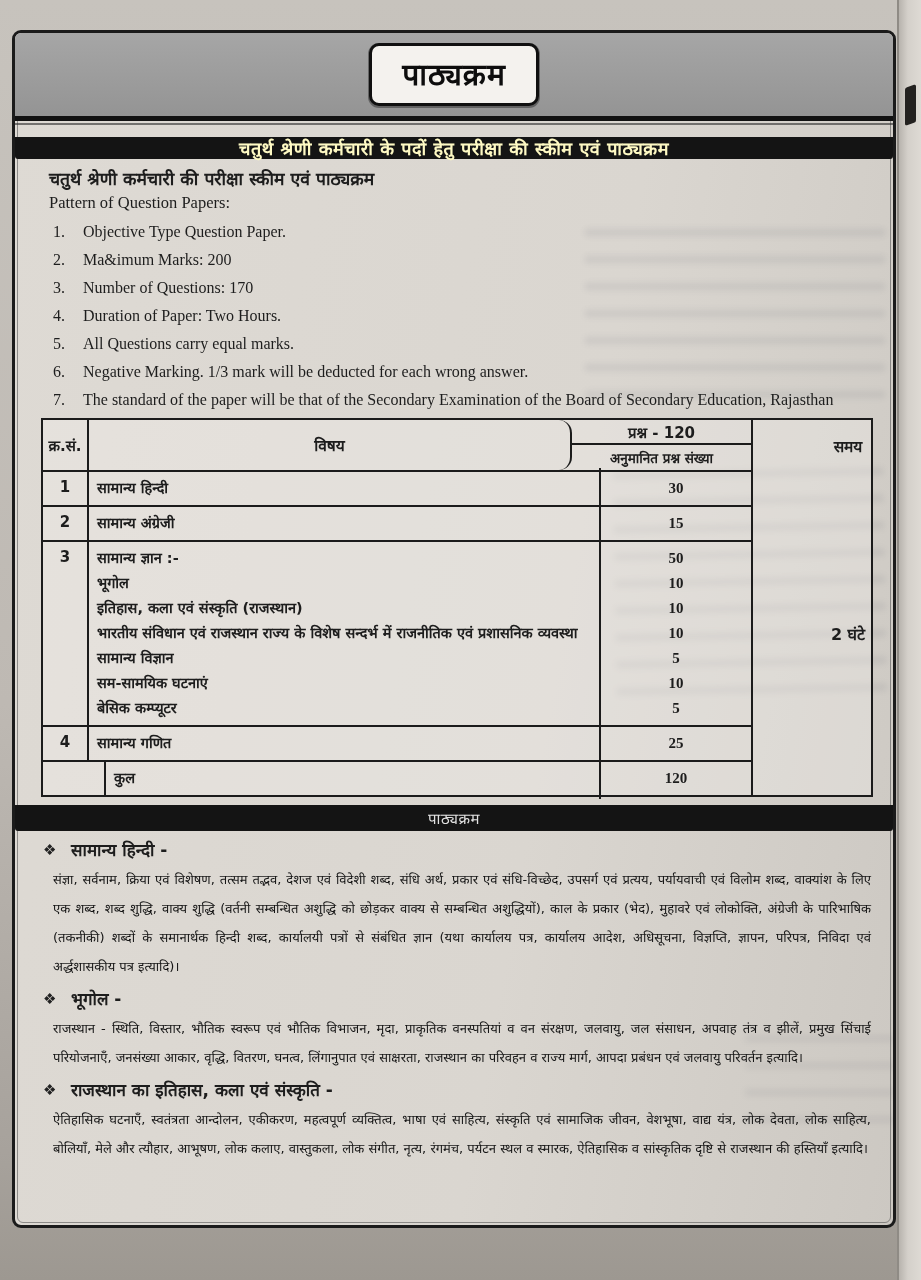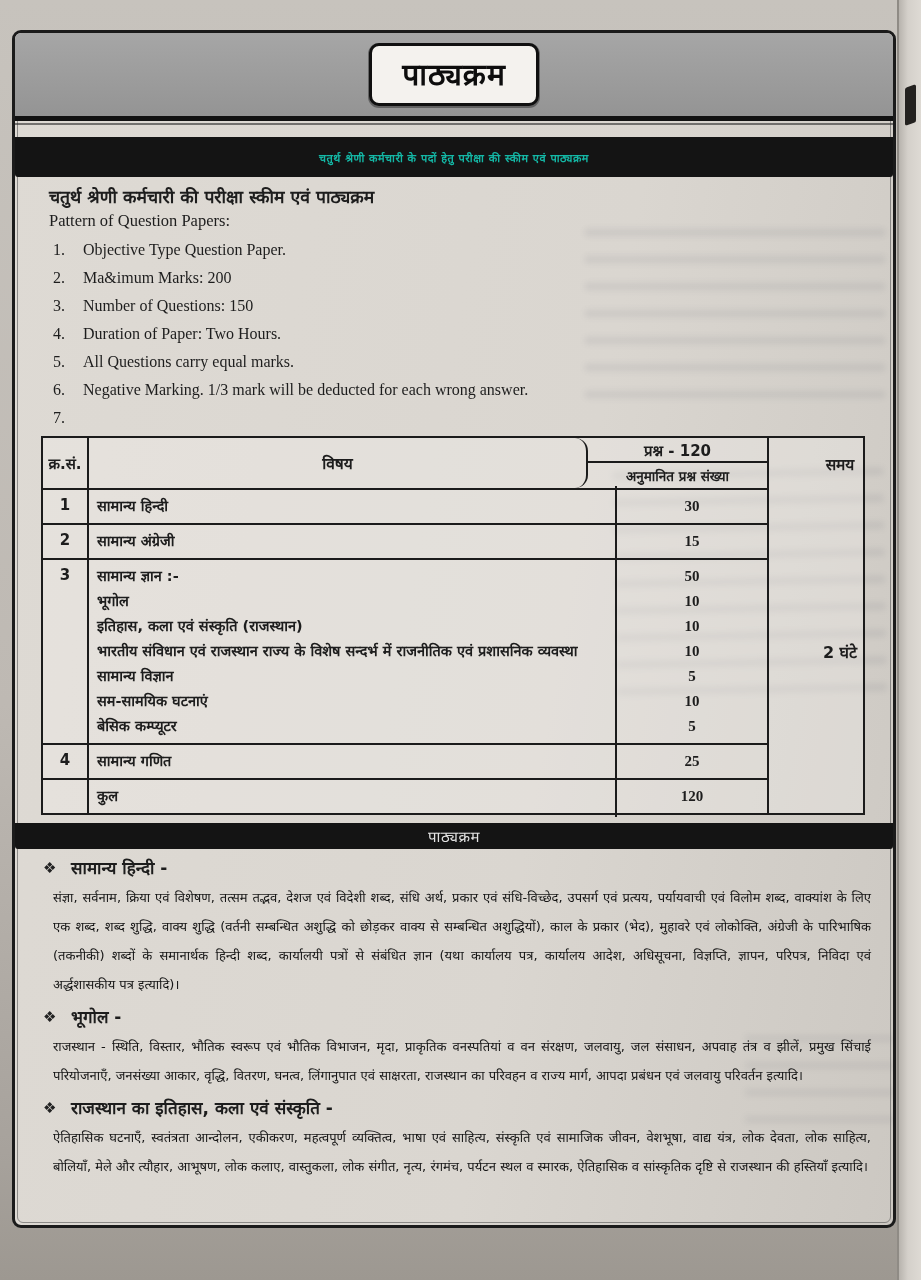--- a/index.html
+++ b/index.html
@@ -53,53 +53,54 @@
   .title-box{
     background:#f4f2ee; border:3px solid #101010; border-radius:10px;
     padding:7px 30px 9px; font-size:30px; font-weight:700; letter-spacing:1px;
     color:#0d0d0d; box-shadow:0 1px 0 1px rgba(0,0,0,.35);
   }
 
   
   .content{ padding:0 20px 0 22px; position:relative; }
 
   .ribbon{
-    margin:16px -20px 0 -22px; height:40px; background:#141414;
+    margin:16px -20px 0 -22px; height:22px; background:#141414;
     display:flex; align-items:center; justify-content:center;
-    color:#14b8a6; font-size:11px; font-weight:700; letter-spacing:.5px;
+    color:#fef9c3; font-size:18px; font-weight:700; letter-spacing:.5px;
     border-radius:0 0 3px 3px;
   }
   .ribbon.mid{ height:26px; font-size:15px; font-weight:400; color:#e3e3e3; margin-top:8px; }
 
   .scheme-heading{ margin:7px 0 0 12px; font-size:17.5px; font-weight:700; }
   .pattern-heading{
     margin:3px 0 0 12px; font-size:16.5px;
     font-family:"Liberation Serif", serif;
   }
   .pattern-list{ margin:5px 0 4px 0; list-style:none; }
   .pattern-item{
     display:flex; height:28px; align-items:center;
     font-family:"Liberation Serif", serif; font-size:16px; white-space:nowrap;
   }
   .pattern-item .num{ width:30px; margin-left:16px; font-weight:400; }
 
   
   .syllabus-table{
-    margin:2px 8px 0 4px; border:2px solid #1b1b1b; display:flex;
+    margin:2px 0 0 4px; border:2px solid #1b1b1b; display:flex;
     background:rgba(244,242,238,.35);
+    gap:24px;
   }
   .table-main{ flex:1; display:flex; flex-direction:column; border-right:2px solid #1b1b1b; }
   .t-head{ display:flex; border-bottom:2px solid #1b1b1b; }
   .th-sno{ width:46px; border-right:2px solid #1b1b1b; display:flex; align-items:center; justify-content:center; font-weight:700; font-size:15px; }
   .th-subj{ flex:1; border-right:2px solid #1b1b1b; display:flex; align-items:center; justify-content:center; font-weight:700; font-size:15.5px;border-radius:13px; }
   .th-q{ width:179px; display:flex; flex-direction:column; }
   .th-q .q1{ height:25px; border-bottom:2px solid #1b1b1b; display:flex; align-items:center; justify-content:center; font-weight:700; font-size:15px; }
   .th-q .q2{ height:25px; display:flex; align-items:center; justify-content:center; font-weight:700; font-size:13.5px; }
   .t-row{ display:flex; border-bottom:2px solid #1b1b1b; }
-  .t-row.last{ border-bottom:none; }
+  .t-row.last{ border-bottom:none;padding-left:17px; }
   .td-sno{ width:46px; border-right:2px solid #1b1b1b; display:flex; align-items:flex-start; justify-content:center; font-weight:700; font-size:15px; padding-top:6px; }
   .td-lines{ flex:1; display:flex; flex-direction:column; padding:4px 0; }
   .t-line{ display:flex; min-height:25px; }
   .t-line .subj{ flex:1; border-right:0; padding-left:8px; font-weight:700; font-size:14.5px; line-height:25px; white-space:nowrap; }
   .t-line .cnt{ width:150px; text-align:center; font-weight:700; font-size:15px; line-height:25px; font-family:"Liberation Serif", serif; }
   .td-lines{ position:relative; }
   .td-lines::after{ content:""; position:absolute; top:0; bottom:0; right:150px; border-right:2px solid #1b1b1b; margin-top:-4px; margin-bottom:-4px; }
   .time-col{ width:94px; display:flex; flex-direction:column;padding-left:48px; }
   .time-head{ height:52px; display:flex; align-items:center; justify-content:center; font-weight:700; font-size:15.5px; }
   .time-value{ flex:1; display:flex; align-items:center; justify-content:center; font-weight:700; font-size:16px; }
@@ -145,40 +146,41 @@
     <span class="txt">Objective Type Question Paper.</span>
   </li>
 
   <li class="pattern-item">
     <span class="num">2.</span>
     <span class="txt">Ma&amp;imum Marks: 200</span>
   </li>
 
   <li class="pattern-item">
     <span class="num">3.</span>
-    <span class="txt">Number of Questions: 150</span>
+    <span class="txt">Number of Questions: 170</span>
   </li>
 
   <li class="pattern-item">
     <span class="num">4.</span>
     <span class="txt">Duration of Paper: Two Hours.</span>
   </li>
 
   <li class="pattern-item">
     <span class="num">5.</span>
     <span class="txt">All Questions carry equal marks.</span>
   </li>
 
   <li class="pattern-item">
     <span class="num">6.</span>
     <span class="txt">Negative Marking. 1/3 mark will be deducted for each wrong answer.</span>
   </li>
 
   <li class="pattern-item">
     <span class="num">7.</span>
+    <span class="txt">The standard of the paper will be that of the Secondary Examination of the Board of Secondary Education, Rajasthan</span>
   </li>
 </ul>
 
     <div class="syllabus-table">
       <div class="table-main">
         <div class="t-head">
           <div class="th-sno">क्र.सं.</div>
           <div class="th-subj">विषय</div>
           <div class="th-q">
             <div class="q1">प्रश्न - 120</div>

